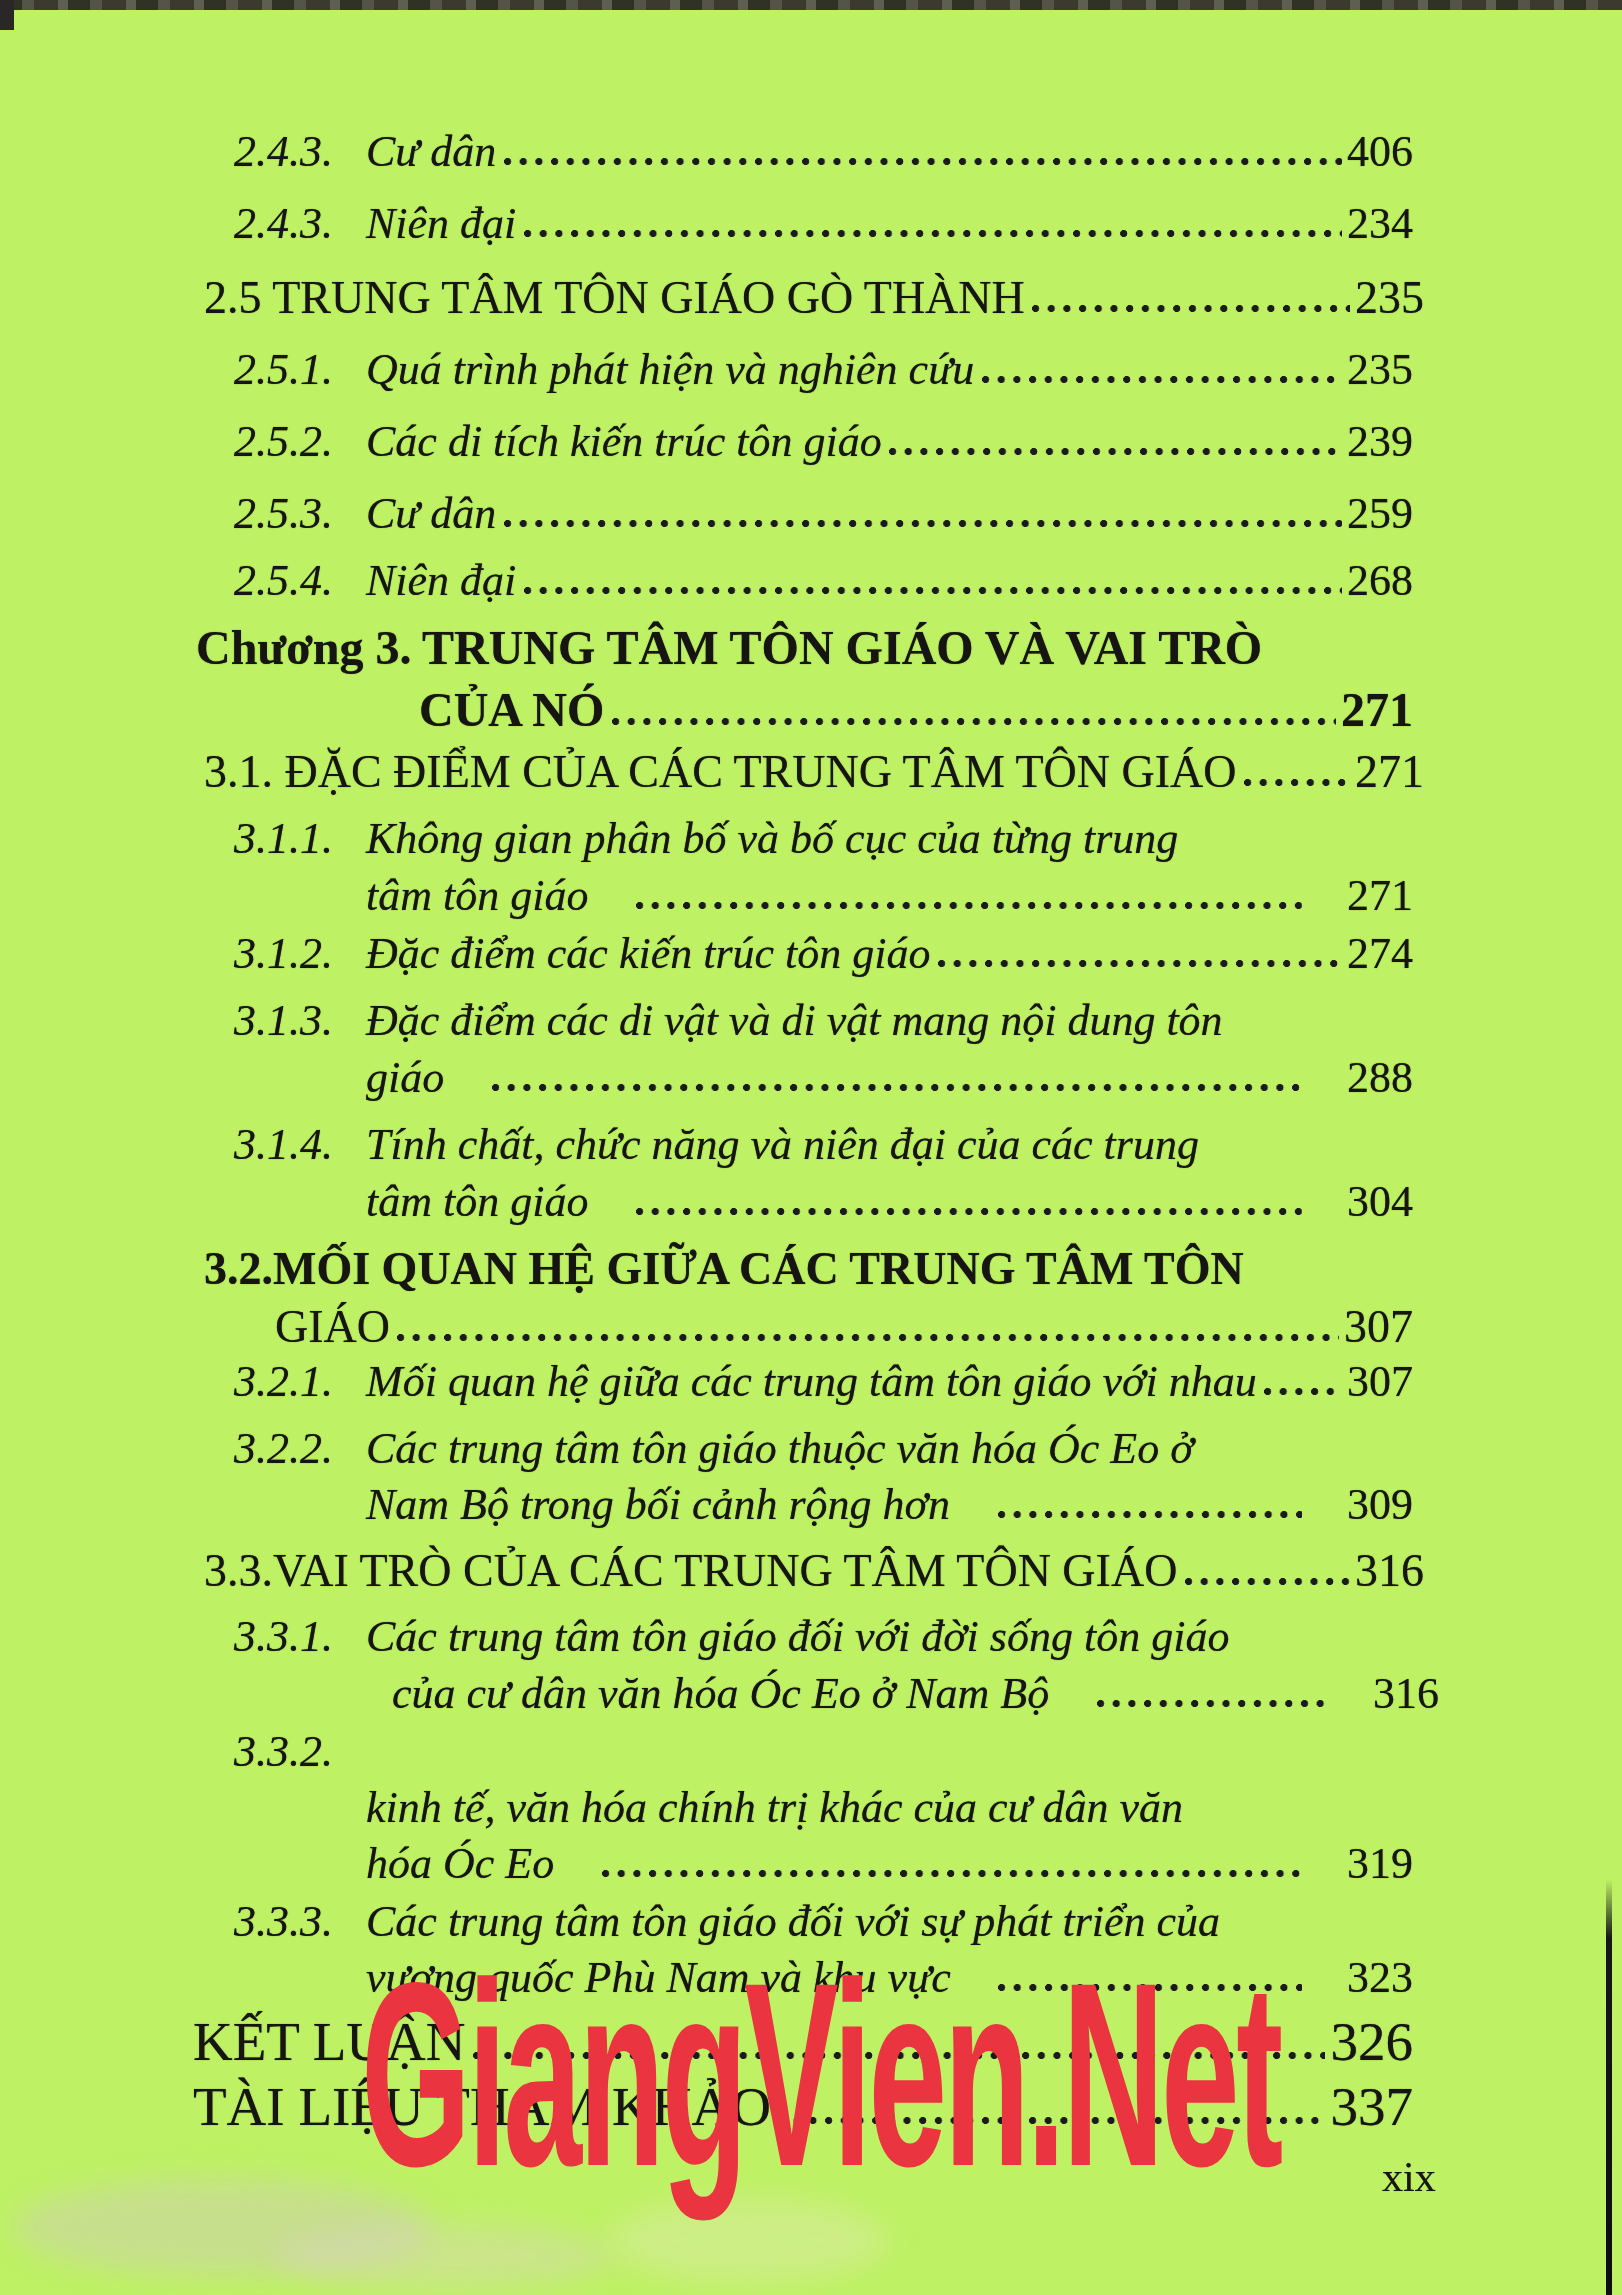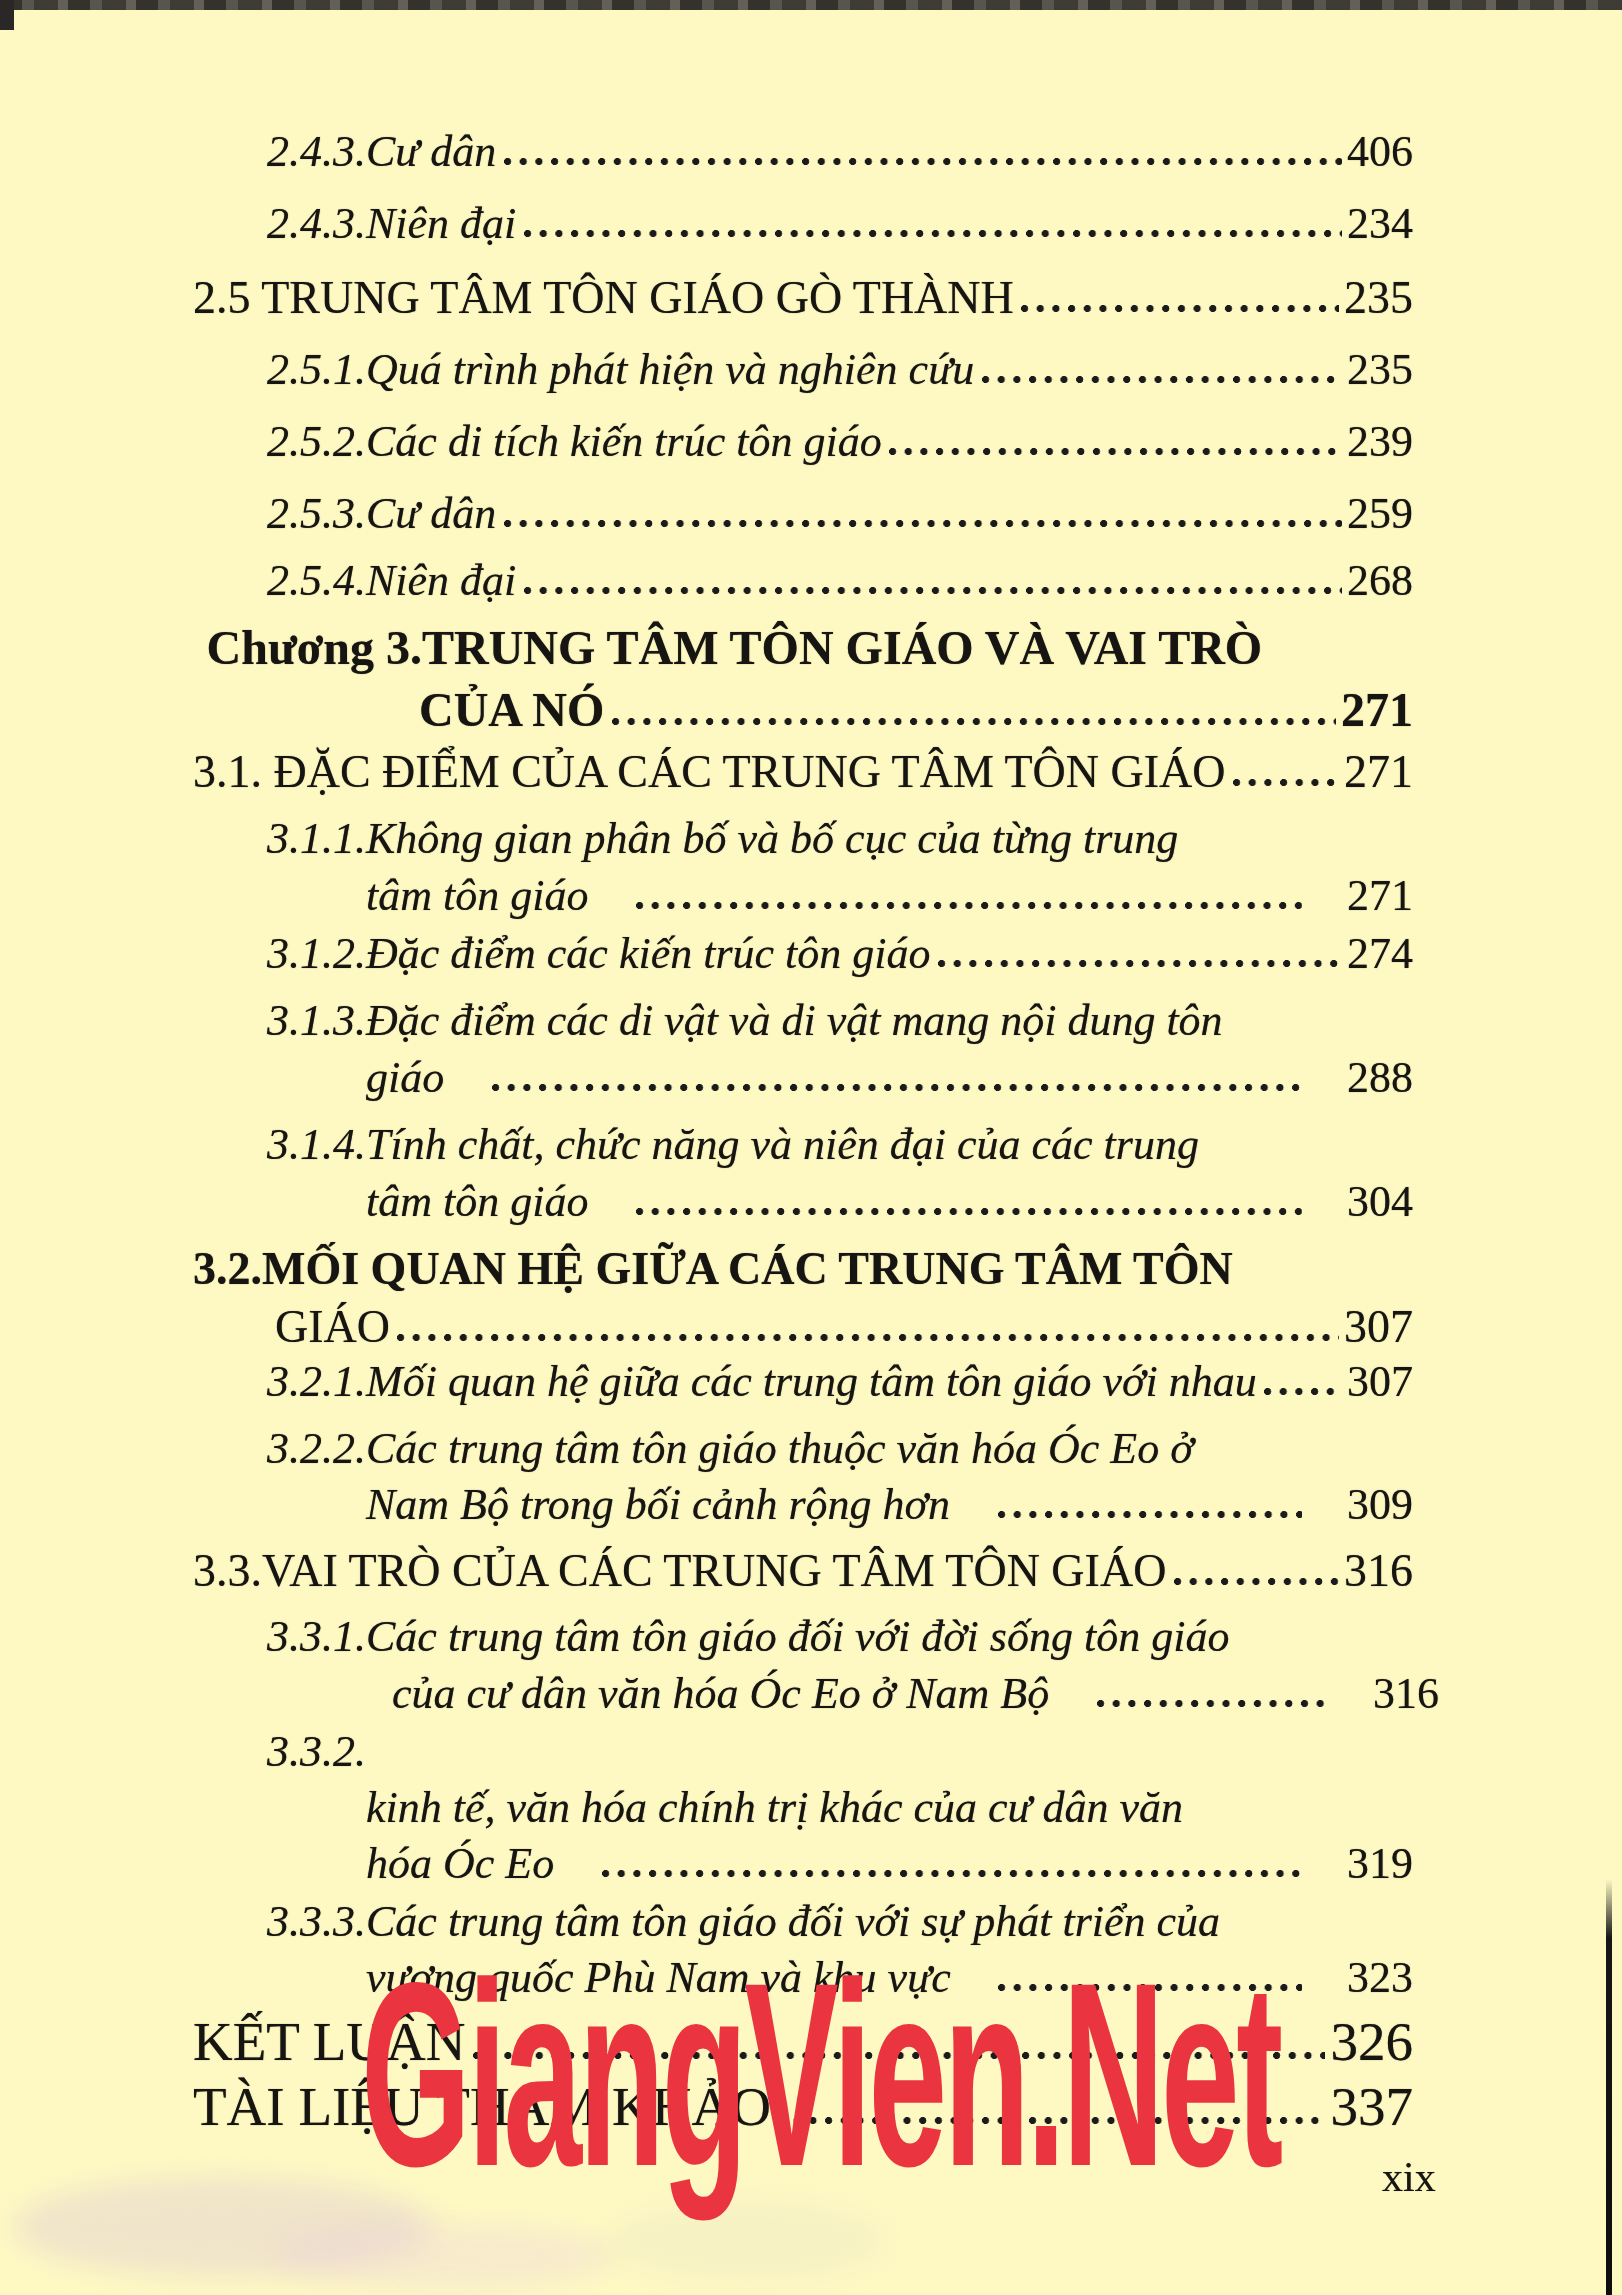--- a/index.html
+++ b/index.html
@@ -31,21 +31,21 @@
   
   .row{
     position:absolute;display:flex;align-items:baseline;
     white-space:nowrap;line-height:72px;
     text-shadow:0 0 0.7px rgba(10,10,10,.55),0 0 2px rgba(10,10,10,.12);
   }
   .row>*{flex:0 0 auto;}
   .l2,.l2c{font-style:italic;font-size:44px;}
   .l2 {left:234px;width:1179px;}
   .l2c{left:366px;width:1047px;gap:40px;}
-  .l1 {left:193px;width:1220px;font-size:46px;}
+  .l1 {left:204px;width:1220px;font-size:46px;}
   .l1c{left:275px;width:1138px;font-size:46px;}
   .l1lg{left:193px;width:1220px;font-size:55px;}
   .chap {left:196px;width:1230px;font-size:48px;font-weight:700;}
   .chapc{left:419px;width:994px;font-size:48px;font-weight:700;}
   .num{display:inline-block;min-width:132px;}
   .chap .num{min-width:226px;}
   .leader{
     flex:1 1 auto;min-width:22px;height:9.2px;margin:0 5.2px 0 6.5px;
     align-self:baseline;
     background-image:radial-gradient(circle at 4.6px 4.6px,#1b1b1b 3.3px,rgba(0,0,0,0) 3.9px);
@@ -63,21 +63,21 @@
   }
   .folio{
     position:absolute;left:1382px;top:2154px;
     font-size:42px;line-height:46px;
     text-shadow:0 0 0.7px rgba(10,10,10,.55);
   }
 </style>
 </head>
 <body>
 
-<div class="page" style="background: #fef9c3; text-align: right;">
+<div class="page" style="background: #bef264;">
   <div class="top-edge"></div>
   <div class="top-edge-corner"></div>
 
   <div id="toc">
       <div class="row l2" style="top: 116px;">
         <span class="num">2.4.3.</span>
         <span class="txt">Cư dân</span>
         <span class="leader"></span>
         <span class="pg">406</span>
       </div>

